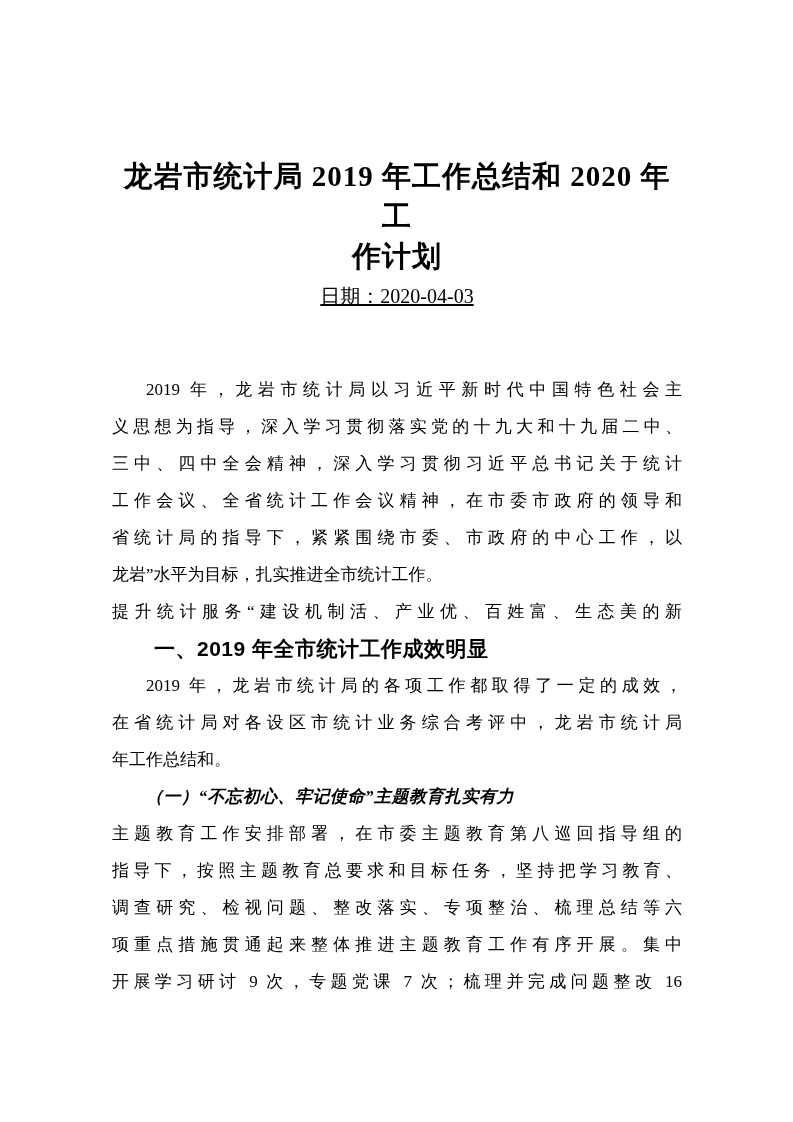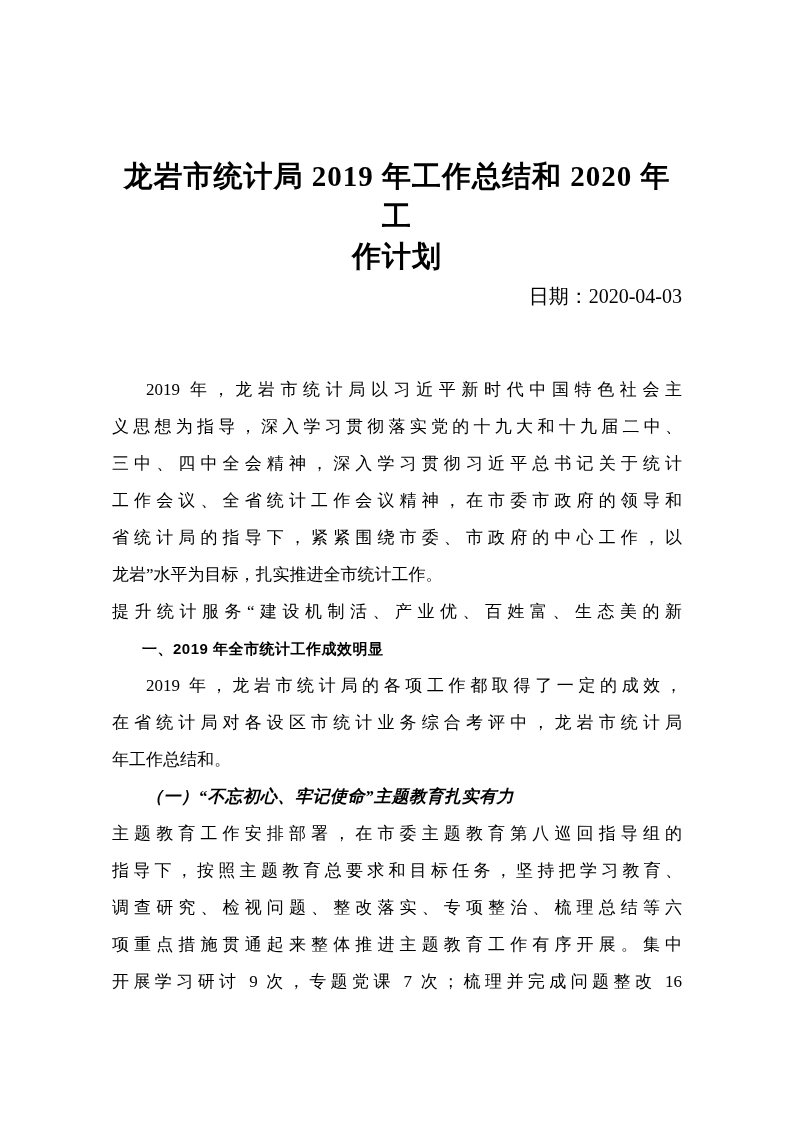--- a/index.html
+++ b/index.html
@@ -29,22 +29,23 @@
     font-weight: bold;
     line-height: 40px;
     text-align: center;
     letter-spacing: 1px;
     font-family: "Liberation Serif", "DejaVu Serif", serif;
   }
   .doc-date {
     margin-top: 5px;
     font-size: 20px;
     line-height: 30px;
-    text-align: right;
+    text-align: center;
     font-family: "Liberation Serif", "DejaVu Serif", serif;
+    text-decoration: underline;
   }
   .doc-body {
     margin-top: 60px;
   }
   .line {
     font-size: 17px;
     line-height: 37px;
     height: 37px;
     overflow: hidden;
     text-align: justify;
@@ -52,21 +53,21 @@
     font-family: "Liberation Serif", "DejaVu Serif", serif;
   }
   .line.lastline {
     text-align: left;
     text-align-last: left;
   }
   .line.indent {
     text-indent: 2em;
   }
   .h1line {
-    font-size: 15px;
+    font-size: 21px;
     line-height: 37px;
     height: 37px;
     overflow: hidden;
     text-indent: 2em;
     font-weight: bold;
     letter-spacing: 0.5px;
     text-align: left;
     font-family: "Liberation Sans", "DejaVu Sans", sans-serif;
   }
   .h2line {

